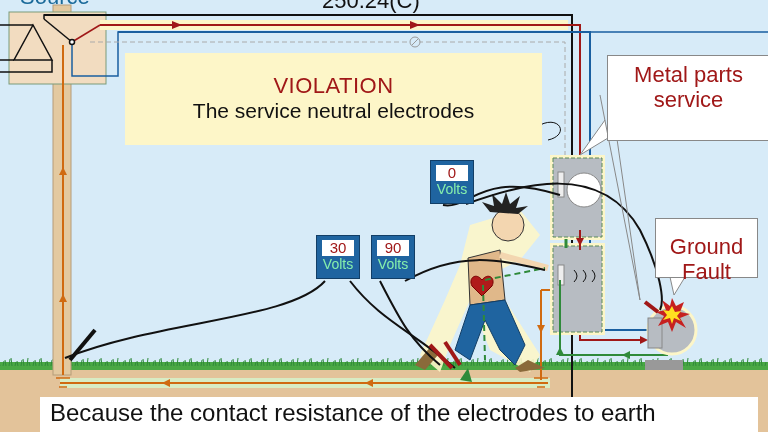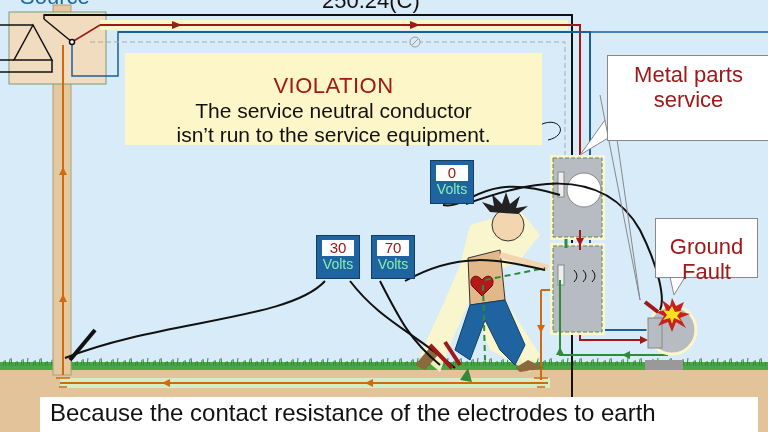--- a/index.html
+++ b/index.html
@@ -150,22 +150,21 @@
   <path d="M600 95 L640 300 L610 90" fill="none" stroke="#888"></path>
   <path d="M670 277 L674 295 L685 277" fill="#fff" stroke="#888"></path>
   <path d="M540 125 C 560 115, 570 135, 548 140" fill="none" stroke="#111"></path>
 </svg>
 
 <div class="txt top-label">250.24(C)</div>
 <div class="txt source-label">Source</div>
 
 <div class="violation">
   <div class="title">VIOLATION</div>
-  <div class="line">The service neutral conductor</div>
-  <div class="line">isn’t run to the service equipment.</div>
+  <div class="line">The service neutral electrodes</div>
 </div>
 
 <div class="callout callout-metal">
   <div>Metal parts</div>
   <div>service</div>
 </div>
 
 <div class="callout callout-fault">
   <div>Ground</div>
   <div>Fault</div>
@@ -173,17 +172,17 @@
 
 <div class="meter meter-0">
   <div class="disp">0</div>
   <div class="unit">Volts</div>
 </div>
 <div class="meter meter-30">
   <div class="disp">30</div>
   <div class="unit">Volts</div>
 </div>
 <div class="meter meter-90">
-  <div class="disp">70</div>
+  <div class="disp">90</div>
   <div class="unit">Volts</div>
 </div>
 
 <div class="caption">Because the contact resistance of the electrodes to earth</div>
 
 </body></html>

